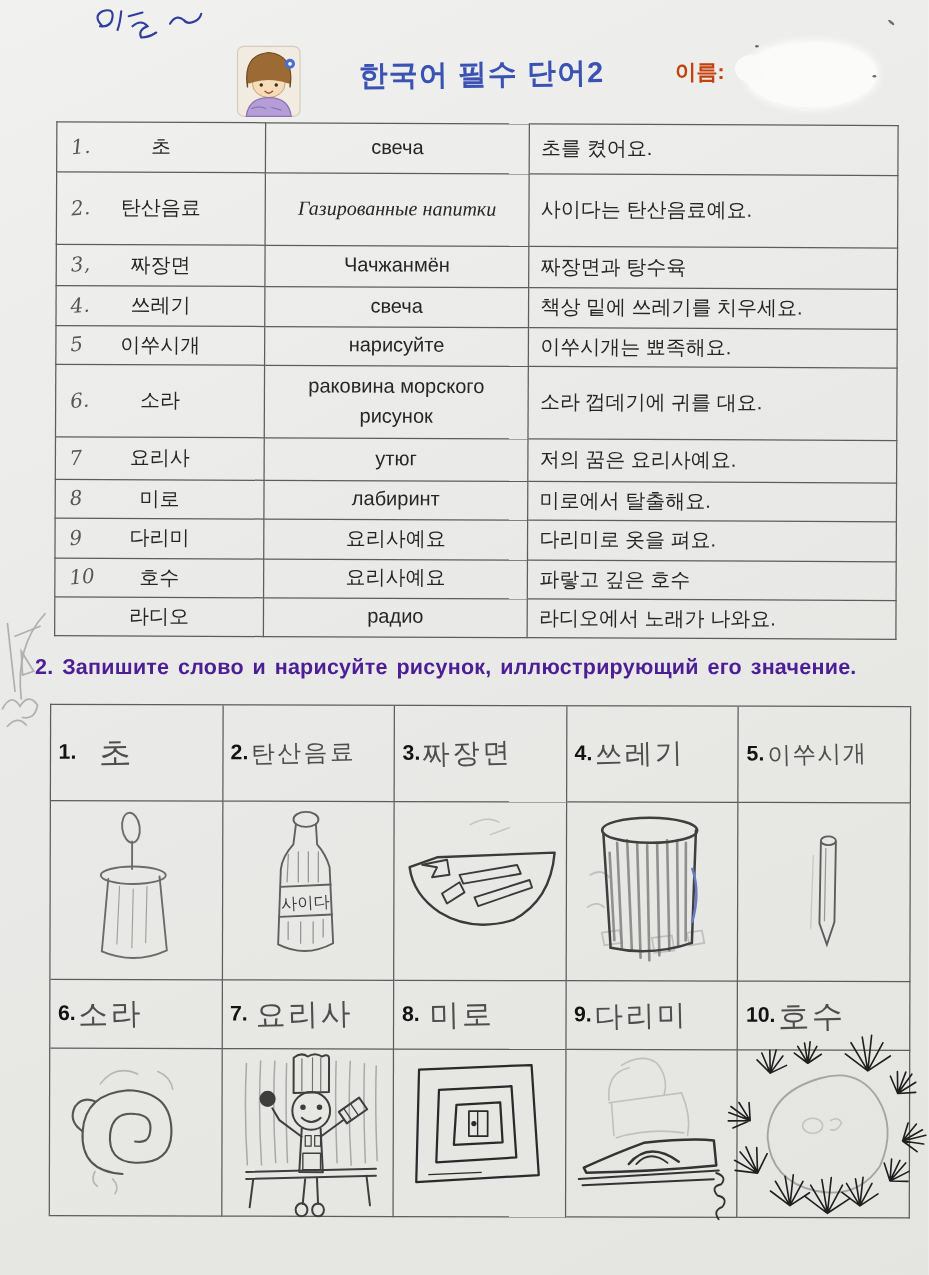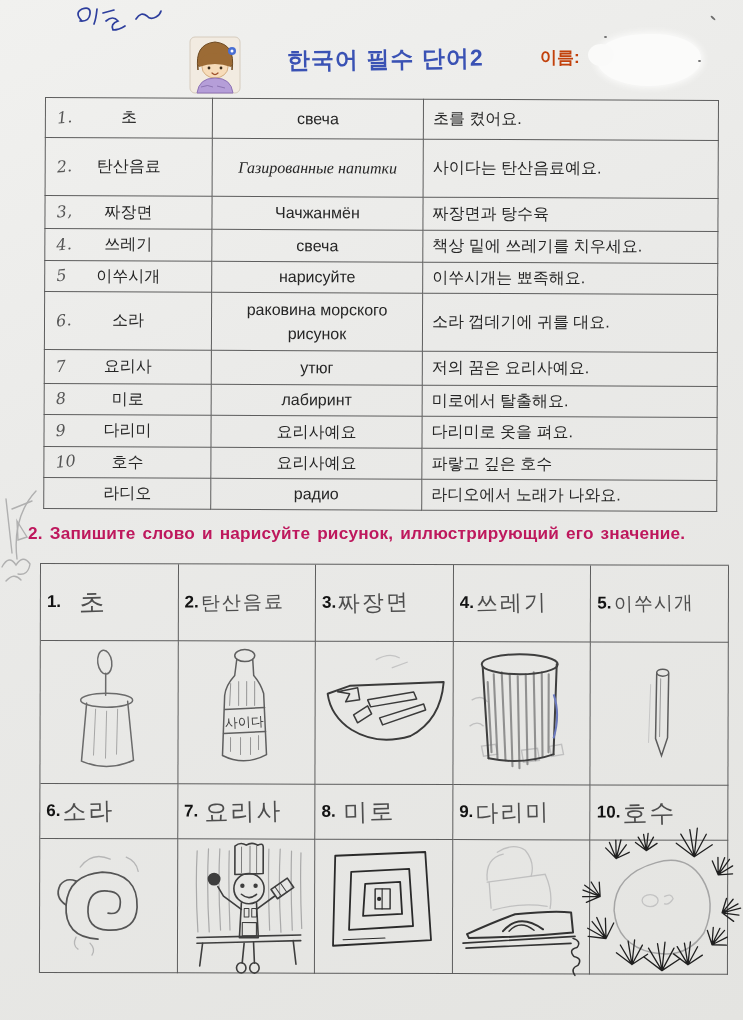--- a/index.html
+++ b/index.html
@@ -33,21 +33,21 @@
   td.c2{text-align:center;color:#303030;line-height:1.45;padding:2px 22px;}
   td.c3{padding-left:9px;}
   .hw-num{
     position:absolute;left:11px;top:50%;transform:translateY(-54%) rotate(-5deg);
     font-family:"DejaVu Serif",serif;font-style:italic;font-size:16px;color:#565656;
   }
   .it{font-style:italic;font-family:Liberation Serif, serif;}
   
   .sec2-heading{
     position:absolute;left:28px;top:523px;width:708px;font-size:17.2px;font-weight:600;
-    color:#be185d;letter-spacing:0.2px;word-spacing:2px;
+    color:#4c1d95;letter-spacing:0.2px;word-spacing:2px;
   }
   .margin-doodle{position:absolute;left:0px;top:487px;}
   
   .pgrid{
     position:absolute;left:40px;top:563px;width:688px;display:grid;
     grid-template-columns:repeat(5,1fr);grid-template-rows:77px 143px 55px 134px;
     border-left:1.2px solid #5d5d5d;border-top:1.2px solid #5d5d5d;
     transform:rotate(0.15deg);transform-origin:top left;
   }
   .gcell{border-right:1.2px solid #5d5d5d;border-bottom:1.2px solid #5d5d5d;box-sizing:border-box;}

